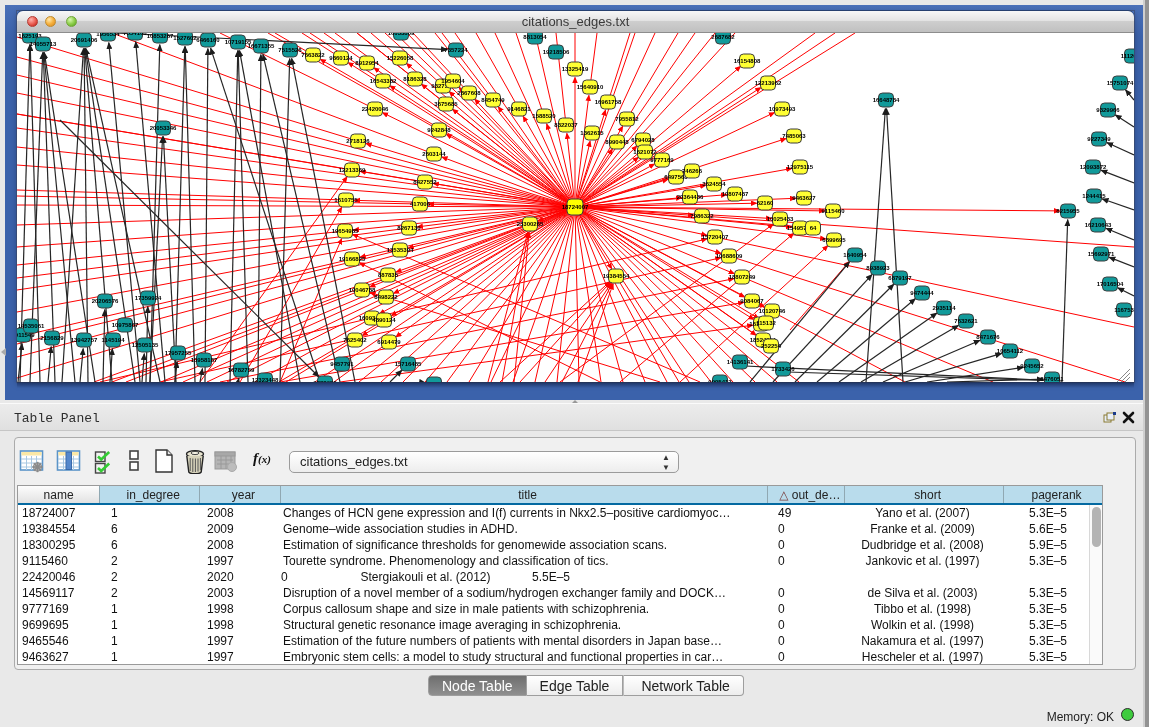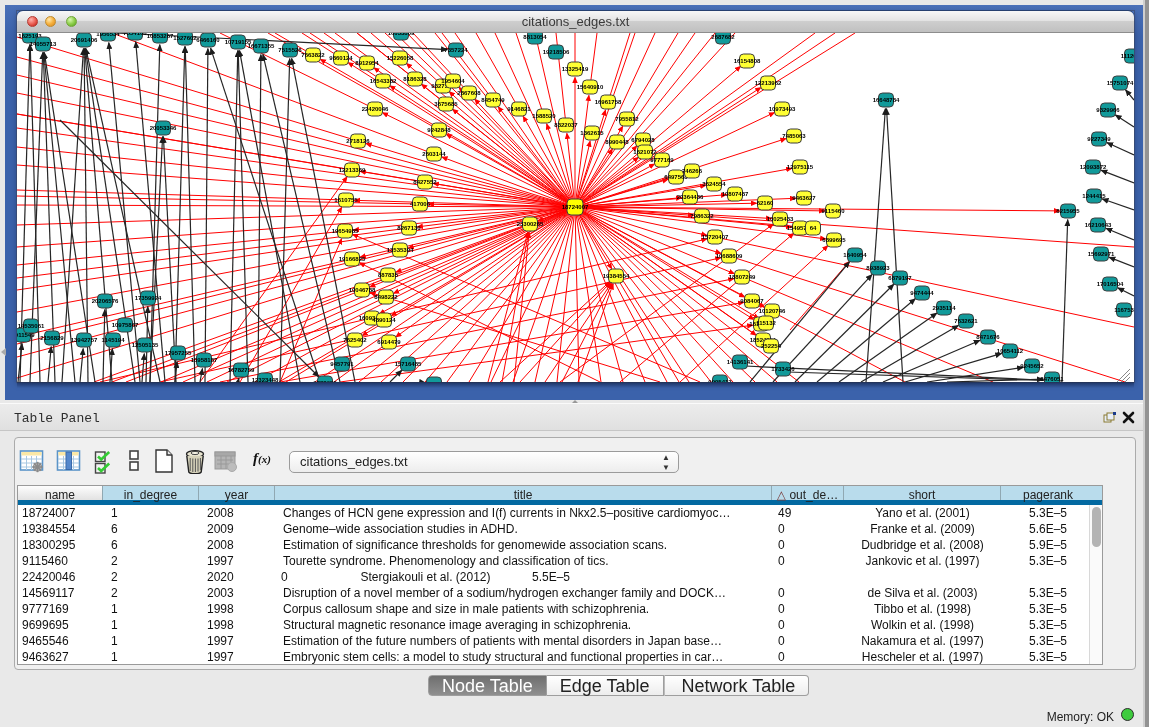--- a/index.html
+++ b/index.html
@@ -17,31 +17,31 @@
 #tphead {position:absolute;left:0;top:3px;width:100%;height:28px;background:linear-gradient(180deg,#ececec,#e0e0e0);border-top:1px solid #fafafa;border-bottom:1px solid #c6c6c6;}
 #tphead span {position:absolute;left:14px;top:7px;font-size:13px;color:#2e2e2e;font-family:Liberation Mono, monospace;}
 #collapsearrow {position:absolute;left:571px;top:0px;width:0;height:0;border-left:4px solid transparent;border-right:4px solid transparent;border-bottom:4px solid #999;}
 #floatic {position:absolute;right:28px;top:7px;width:13px;height:13px;}
 #closeic {position:absolute;right:9px;top:7px;width:13px;height:13px;}
 #tbody {position:absolute;left:14px;top:37px;width:1122px;height:233px;background:#f0f0f0;border:1px solid #ababab;border-radius:4px;}
 .tbtn {position:absolute;top:10px;width:26px;height:26px;}
 #combo {position:absolute;left:274px;top:13px;width:390px;height:22px;background:linear-gradient(180deg,#fff,#ededed);border:1px solid #9b9b9b;border-radius:5px;font-size:13px;color:#222;line-height:20px;padding-left:10px;}
 #combo .arr {position:absolute;right:8px;top:1px;font-size:8px;color:#333;line-height:10px;}
 #tbl {position:absolute;left:2px;top:47px;width:1086px;height:180px;background:#fff;border:1px solid #9a9a9a;overflow:hidden;font-size:12px;}
-#thead {display:flex;height:19px;background:#b9dcec;border-bottom:5px solid #0369a1;}
+#thead {display:flex;height:19px;background:#b9dcec;border-bottom:2px solid #0369a1;gap:7px;}
 #thead div {border-right:1px solid #90a8b2;text-align:center;line-height:18px;font-size:12px;color:#222;}
 .tr {display:flex;height:16px;line-height:16px;color:#111;white-space:nowrap;}
 .c0 {width:85px;padding-left:4px;} .c1 {width:96px;padding-left:8px;}
 .c2 {width:76px;padding-left:8px;} .c3 {width:497px;padding-left:8px;overflow:hidden;}
 .c4 {width:72px;padding-left:6px;} .c5 {width:157px;text-align:center;}
 .c6 {width:94px;text-align:center;}
 #h0 {width:85px;background:linear-gradient(180deg,#fdfdfd,#e2e2e2);}
 #vsb {position:absolute;right:0;top:19px;width:13px;height:160px;background:#fafafa;border-left:1px solid #d8d8d8;}
 #vsb .thumb {position:absolute;left:1.5px;top:2px;width:9px;height:40px;border-radius:5px;background:#b4b4b4;}
-#tabs {position:absolute;left:428px;top:275px;height:16px;display:flex;font-size:18px;}
+#tabs {position:absolute;left:428px;top:275px;height:16px;display:flex;font-size:14px;}
 #tabs div {height:21px;line-height:20px;padding:0 13px;background:linear-gradient(180deg,#fff,#ededed);border:1px solid #9e9e9e;border-left:none;color:#222;}
 #tabs div:first-child {border-left:1px solid #9e9e9e;border-radius:4px 0 0 4px;background:linear-gradient(180deg,#6f6f6f,#8f8f8f);color:#fff;}
 #tabs div:last-child {border-radius:0 4px 4px 0;}
 #mem {position:absolute;right:30px;top:310px;font-size:12px;color:#222;}
 #memdot {position:absolute;right:10px;top:308px;width:13px;height:13px;border-radius:50%;background:#3ecb3e;border:1.5px solid #2c2c2c;}
 </style></head><body>
 <div id="app">
   <div id="netzone">
     <div id="iframe">
       <div id="titlebar">
@@ -658,21 +658,21 @@
             <div style="width:72px;"><span style="color:#7a3b3b">△</span> out_de…</div>
             <div style="width:157px;">short</div>
             <div style="width:94px;border-right:none;">pagerank</div>
         </div>
         <div class="tr">
             <div class="c0">18724007</div>
             <div class="c1">1</div>
             <div class="c2">2008</div>
             <div class="c3">Changes of HCN gene expression and I(f) currents in Nkx2.5–positive cardiomyoc…</div>
             <div class="c4">49</div>
-            <div class="c5">Yano et al. (2001)</div>
+            <div class="c5">Yano et al. (2007)</div>
             <div class="c6">5.3E–5</div>
           </div>
 <div class="tr">
             <div class="c0">19384554</div>
             <div class="c1">6</div>
             <div class="c2">2009</div>
             <div class="c3">Genome–wide association studies in ADHD.</div>
             <div class="c4">0</div>
             <div class="c5">Franke et al. (2009)</div>
             <div class="c6">5.6E–5</div>
@@ -718,21 +718,21 @@
             <div class="c2">1998</div>
             <div class="c3">Corpus callosum shape and size in male patients with schizophrenia.</div>
             <div class="c4">0</div>
             <div class="c5">Tibbo et al. (1998)</div>
             <div class="c6">5.3E–5</div>
           </div>
 <div class="tr">
             <div class="c0">9699695</div>
             <div class="c1">1</div>
             <div class="c2">1998</div>
-            <div class="c3">Structural magnetic resonance image averaging in schizophrenia.</div>
+            <div class="c3">Structural genetic resonance image averaging in schizophrenia.</div>
             <div class="c4">0</div>
             <div class="c5">Wolkin et al. (1998)</div>
             <div class="c6">5.3E–5</div>
           </div>
 <div class="tr">
             <div class="c0">9465546</div>
             <div class="c1">1</div>
             <div class="c2">1997</div>
             <div class="c3">Estimation of the future numbers of patients with mental disorders in Japan base…</div>
             <div class="c4">0</div>

